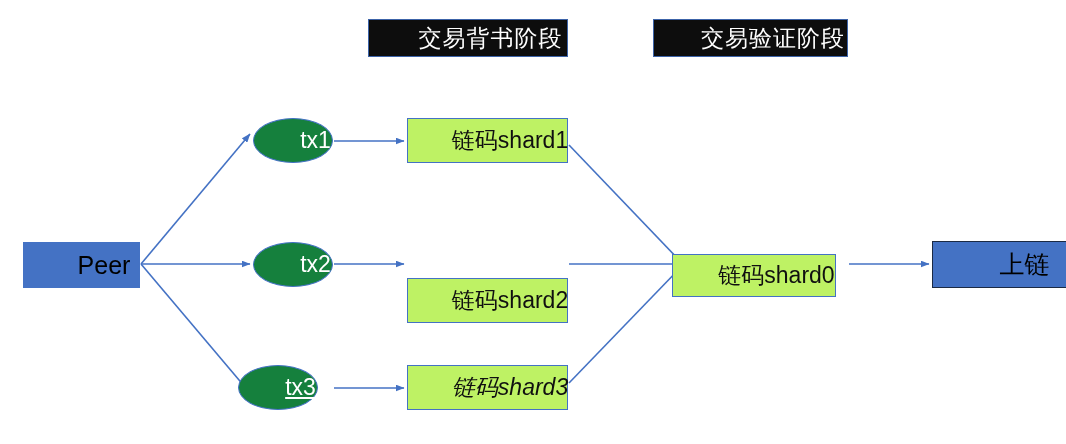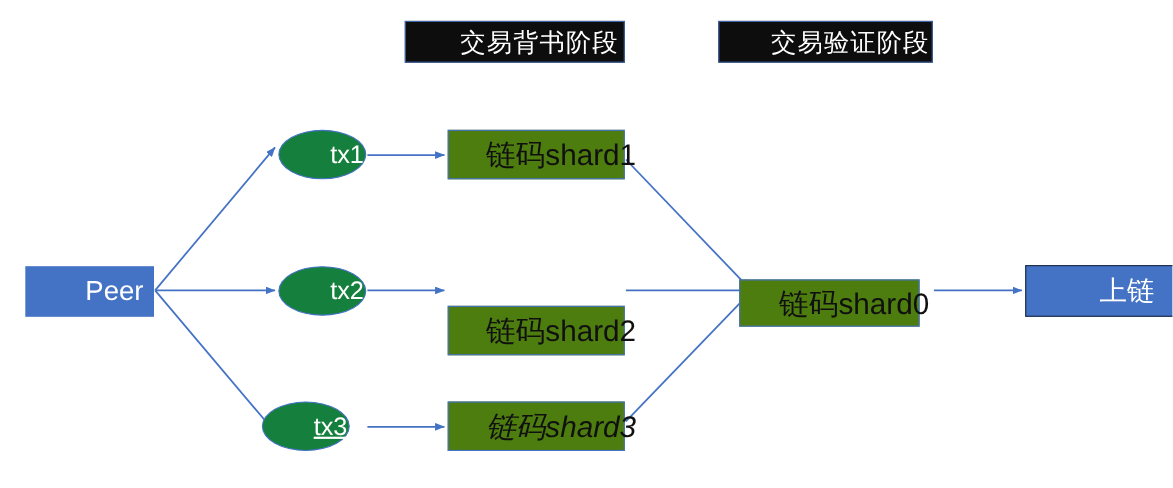--- a/index.html
+++ b/index.html
@@ -36,40 +36,40 @@
   .phase-label {
     background: #0d0d0d;
     border: 1px solid #3c63a8;
     color: #ffffff;
     font-size: 23px;
     letter-spacing: 1px;
   }
   
   .blue-box {
     background: #4472c4;
-    color: #ffffff;
+    color: #000000;
     font-size: 25px;
   }
   .blue-box.bordered {
     border: 1.5px solid #1b2a44;
   }
   
   .tx-ellipse {
     background: #15803d;
     border: 1px solid #4472c4;
     border-radius: 50%;
     color: #ffffff;
     font-size: 23px;
   }
   
   .cc-box {
-    background: #4d7c0f;
+    background: #bef264;
     border: 1.4px solid #4472c4;
     color: #101010;
-    font-size: 27px;
+    font-size: 23px;
   }
 </style>
 </head>
 <body>
 
 <div id="canvas">
 
   <svg id="edges" viewBox="0 0 1066 444" xmlns="http://www.w3.org/2000/svg">
     <defs>
       <marker id="arrowhead" markerWidth="9" markerHeight="7" refX="8.5" refY="3.5" orient="auto" markerUnits="userSpaceOnUse">

